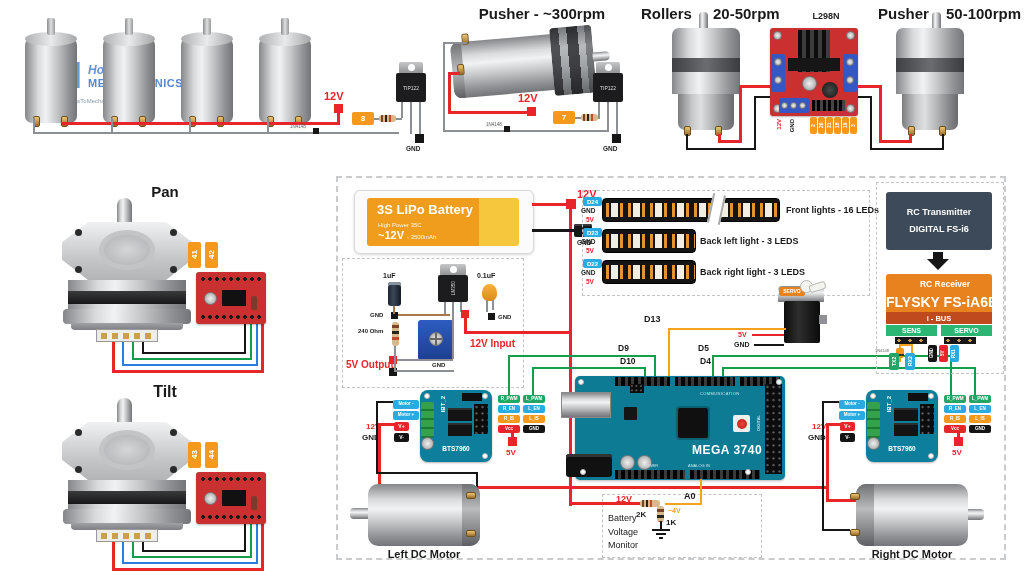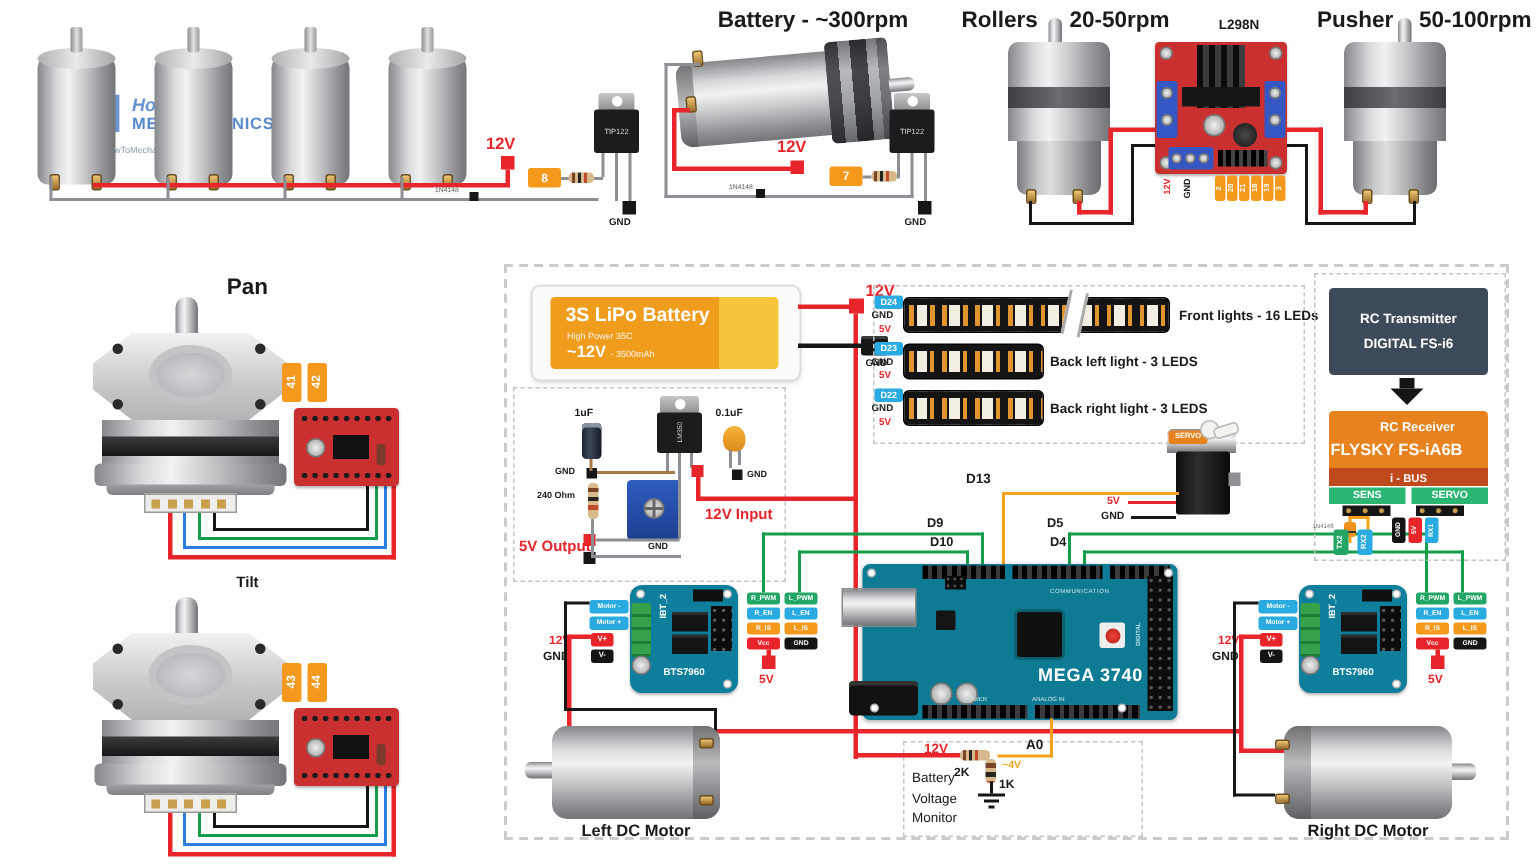--- a/index.html
+++ b/index.html
@@ -84,21 +84,21 @@
   <div class="resh" style="left:379px;top:115px;width:17px"></div>
   <div class="w wg" style="left:396px;top:118px;width:6px;height:2px"></div>
   <div class="ttab" style="left:399px;top:62px;width:24px;height:12px"></div>
   <div class="tbody" style="left:396px;top:73px;width:30px;height:29px;font-size:5px">TIP122</div>
   <div class="w wg" style="left:401px;top:102px;width:2px;height:16px"></div>
   <div class="w wg" style="left:410px;top:102px;width:2px;height:32px"></div>
   <div class="w wg" style="left:419px;top:102px;width:2px;height:32px"></div>
   <div class="w wk" style="left:415px;top:134px;width:9px;height:9px"></div>
   <div class="t b" style="left:406px;top:146px;font-size:6.5px">GND</div>
 
-  <div class="t b c" style="left:442px;top:6px;width:200px;font-size:15px">Battery  - ~300rpm</div>
+  <div class="t b c" style="left:442px;top:6px;width:200px;font-size:15px">Pusher  - ~300rpm</div>
   <div class="a" style="left:452px;top:26px;width:160px;height:86px;transform:rotate(-5deg);transform-origin:10px 40px">
     <div class="a silvh" style="left:0;top:16px;width:102px;height:56px;border-radius:8px 0 0 8px"></div>
     <div class="a" style="left:0;top:16px;width:11px;height:56px;background:linear-gradient(180deg,#6f7173,#b9bbbd,#5d5f62);border-radius:8px 0 0 8px"></div>
     <div class="a" style="left:100px;top:10px;width:42px;height:68px;border-radius:4px;background:linear-gradient(180deg,#8e9093,#e2e3e4 30%,#c6c8ca 60%,#7c7e81),linear-gradient(90deg,#595b5e 0 9px,#cfd1d3 9px 17px,#4c4e51 17px 28px,#cfd1d3 28px 35px,#8d8f92 35px);background-blend-mode:multiply"></div>
     <div class="a silvh" style="left:141px;top:38px;width:17px;height:9px;border-radius:0 4px 4px 0"></div>
     <div class="pg" style="left:12px;top:8px;width:7px;height:11px"></div>
     <div class="pg" style="left:5px;top:38px;width:7px;height:11px"></div>
   </div>
   <div class="w wg" style="left:443px;top:42px;width:24px;height:2px"></div>
   <div class="w wg" style="left:443px;top:42px;width:2px;height:90px"></div>
@@ -225,21 +225,21 @@
   <div class="chip bg-o vt" style="left:188px;top:242px;width:13px;height:26px;font-size:8px">41</div>
   <div class="chip bg-o vt" style="left:205px;top:242px;width:13px;height:26px;font-size:8px">42</div>
   <div class="boardred" style="left:196px;top:272px;width:70px;height:52px">
     <div class="dots" style="left:4px;top:4px;width:62px"></div>
     <div class="dots" style="left:4px;top:42px;width:62px"></div>
     <div class="a" style="left:26px;top:18px;width:24px;height:16px;background:#111"></div>
     <div class="scrw" style="left:8px;top:20px;width:13px;height:13px"></div>
     <div class="a" style="left:55px;top:24px;width:6px;height:14px;background:#7a3b2d;border-radius:2px"></div>
   </div>
 
-  <div class="t b c" style="left:130px;top:384px;width:70px;font-size:10px">Tilt</div>
+  <div class="t b c" style="left:130px;top:384px;width:70px;font-size:16px">Tilt</div>
   <div class="a silv" style="left:117px;top:398px;width:15px;height:32px;border-radius:7px 7px 0 0"></div>
   <div class="a" style="left:62px;top:422px;width:130px;height:58px;clip-path:polygon(20% 0,80% 0,100% 35%,100% 65%,80% 100%,20% 100%,0 65%,0 35%);background:linear-gradient(180deg,#f0f1f2,#c6c8ca 60%,#b2b4b6)"></div>
   <div class="a" style="left:75px;top:429px;width:7px;height:7px;border-radius:50%;background:#2a2a2a"></div>
   <div class="a" style="left:170px;top:429px;width:7px;height:7px;border-radius:50%;background:#2a2a2a"></div>
   <div class="a" style="left:75px;top:466px;width:7px;height:7px;border-radius:50%;background:#2a2a2a"></div>
   <div class="a" style="left:170px;top:466px;width:7px;height:7px;border-radius:50%;background:#2a2a2a"></div>
   <div class="a" style="left:99px;top:430px;width:56px;height:40px;border-radius:50%;border:5px solid #c2c4c6;box-sizing:border-box;background:radial-gradient(#d4d6d8,#aeb0b3)"></div>
   <div class="a silv" style="left:68px;top:480px;width:118px;height:31px"></div>
   <div class="a" style="left:68px;top:491px;width:118px;height:13px;background:linear-gradient(180deg,#3a3a3c,#17171a)"></div>
   <div class="a silv" style="left:63px;top:509px;width:128px;height:15px;border-radius:4px"></div>
@@ -514,21 +514,21 @@
 
   <div class="dashe" style="left:876px;top:182px;width:126px;height:190px"></div>
   <div class="a" style="left:886px;top:192px;width:106px;height:58px;background:#3d4a5a;border-radius:3px">
     <div class="t b c" style="left:0;top:16px;width:106px;font-size:9px;color:#fff">RC Transmitter</div>
     <div class="t b c" style="left:0;top:33px;width:106px;font-size:9px;color:#fff">DIGITAL FS-i6</div>
   </div>
   <div class="w wk" style="left:933px;top:252px;width:10px;height:7px"></div>
   <div class="a" style="left:927px;top:259px;width:0;height:0;border-left:11px solid transparent;border-right:11px solid transparent;border-top:11px solid #161616"></div>
   <div class="a" style="left:886px;top:274px;width:106px;height:38px;background:#e8821e;border-radius:3px 3px 0 0">
     <div class="t b c" style="left:0;top:6px;width:118px;font-size:8.5px;color:#fff">RC Receiver</div>
-    <div class="t b c" style="left:0;top:21px;width:90px;font-size:11px;color:#fff">FLYSKY FS-iA6B</div>
+    <div class="t b c" style="left:0;top:21px;width:90px;font-size:14px;color:#fff">FLYSKY FS-iA6B</div>
   </div>
   <div class="a" style="left:886px;top:312px;width:106px;height:12px;background:#bf4a1d">
     <div class="t b c" style="left:0;top:2.5px;width:106px;font-size:7.5px;color:#fff">i - BUS</div>
   </div>
   <div class="a" style="left:886px;top:325px;width:51px;height:11px;background:#2bb673">
     <div class="t b c" style="left:0;top:2px;width:51px;font-size:7px;color:#fff">SENS</div>
   </div>
   <div class="a" style="left:941px;top:325px;width:51px;height:11px;background:#2bb673">
     <div class="t b c" style="left:0;top:2px;width:51px;font-size:7px;color:#fff">SERVO</div>
   </div>

